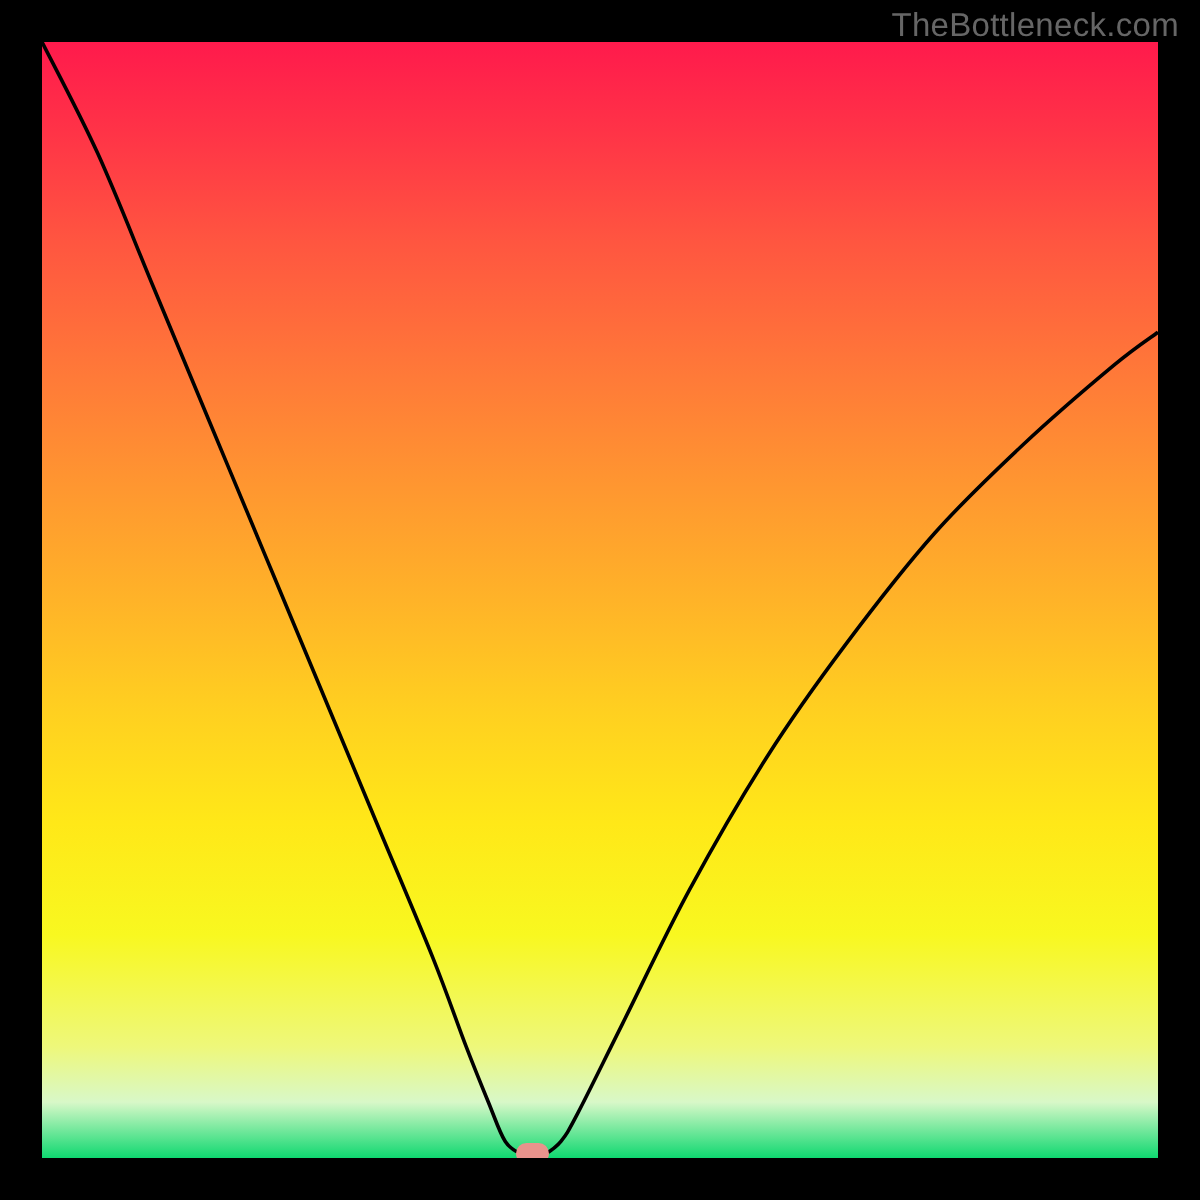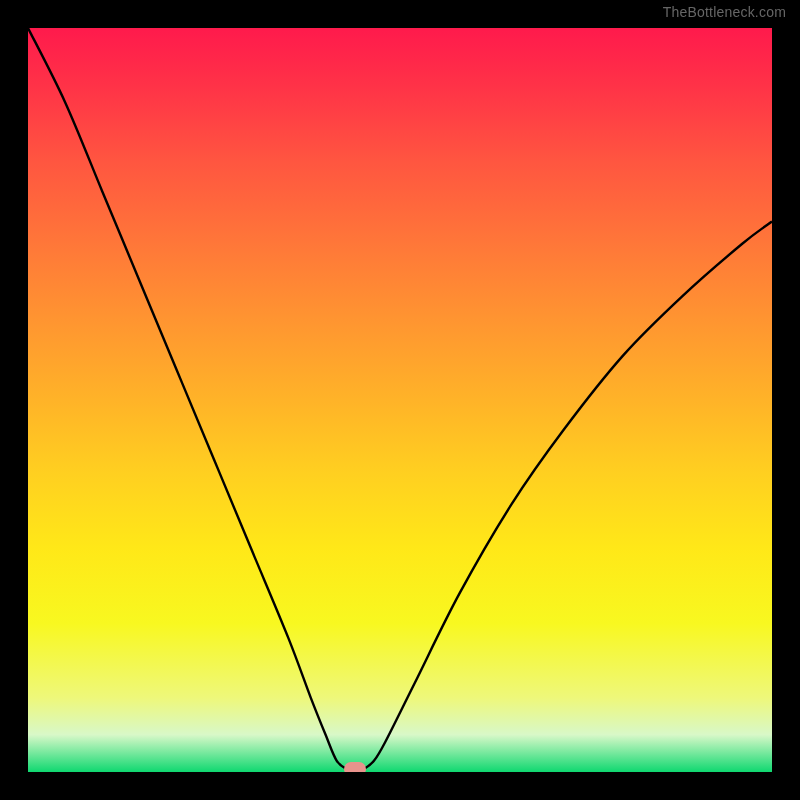--- a/index.html
+++ b/index.html
@@ -59,21 +59,21 @@
     width: 22px;
     height: 14px;
     background: #e8938c;
     border-radius: 7px;
   }
   .watermark {
     position: absolute;
     top: 4px;
     right: 14px;
     color: #666;
-    font-size: 14px;
+    font-size: 22px;
     font-weight: 500;
     letter-spacing: 0.2px;
   }
 </style>
 </head>
 <body>
 
 <div class="outer">
 
   <div class="watermark">TheBottleneck.com</div>

